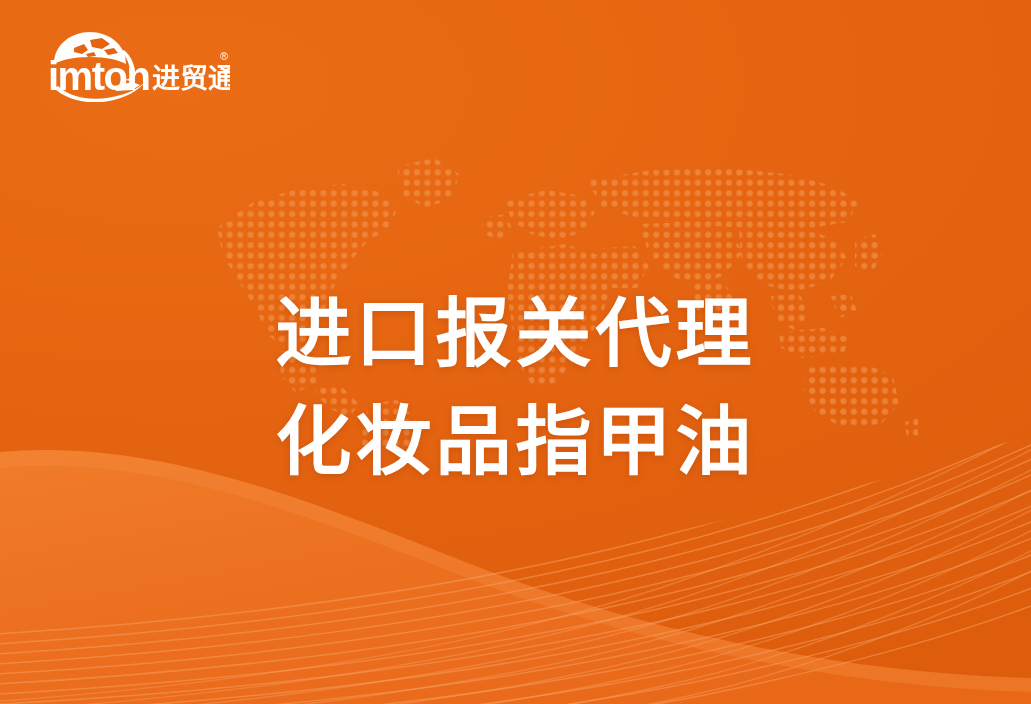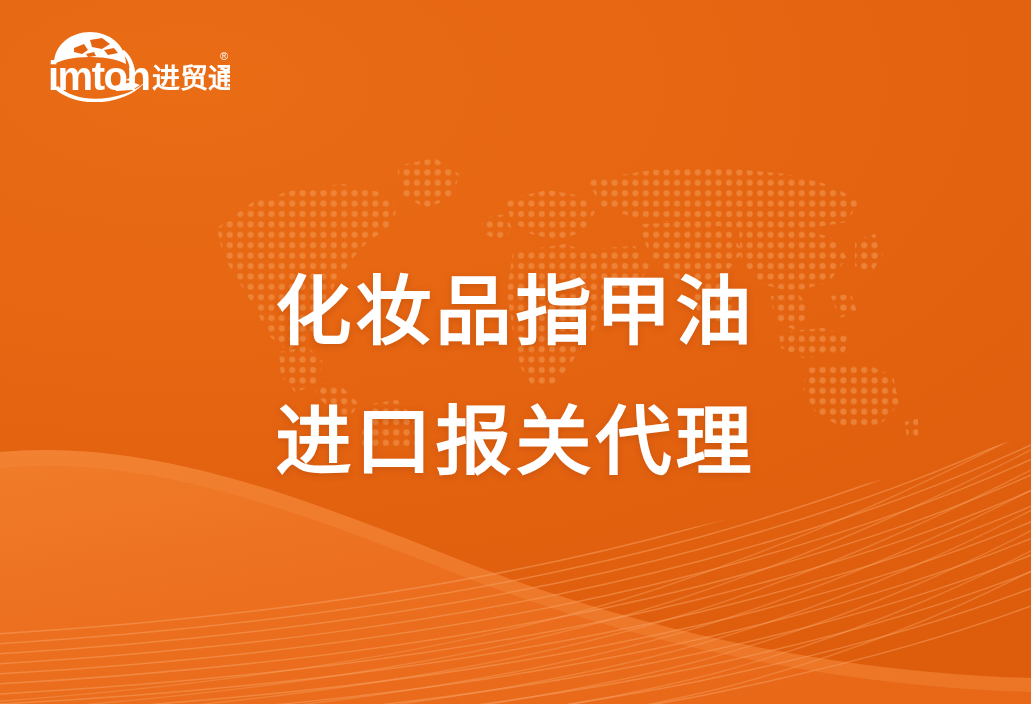--- a/index.html
+++ b/index.html
@@ -230,17 +230,17 @@
 
       <text x="8" y="60" fill="#ffffff" font-family="'Liberation Sans','DejaVu Sans',sans-serif" font-size="40" font-weight="700" letter-spacing="-1.5">imton</text>
 
       <text x="112" y="58" fill="#ffffff" font-family="'Liberation Sans','DejaVu Sans',sans-serif" font-size="28" font-weight="700" letter-spacing="0">进贸通</text>
 
       <text x="180" y="30" fill="#ffffff" font-family="'Liberation Sans','DejaVu Sans',sans-serif" font-size="11">®</text>
     </svg>
   </div>
 
   <div id="headline">
+    <span class="head-line" id="headline-2">进口报关代理</span>
     <span class="head-line" id="headline-1">化妆品指甲油</span>
-    <span class="head-line" id="headline-2">进口报关代理</span>
   </div>
 
 </div>
 
 </body></html>

